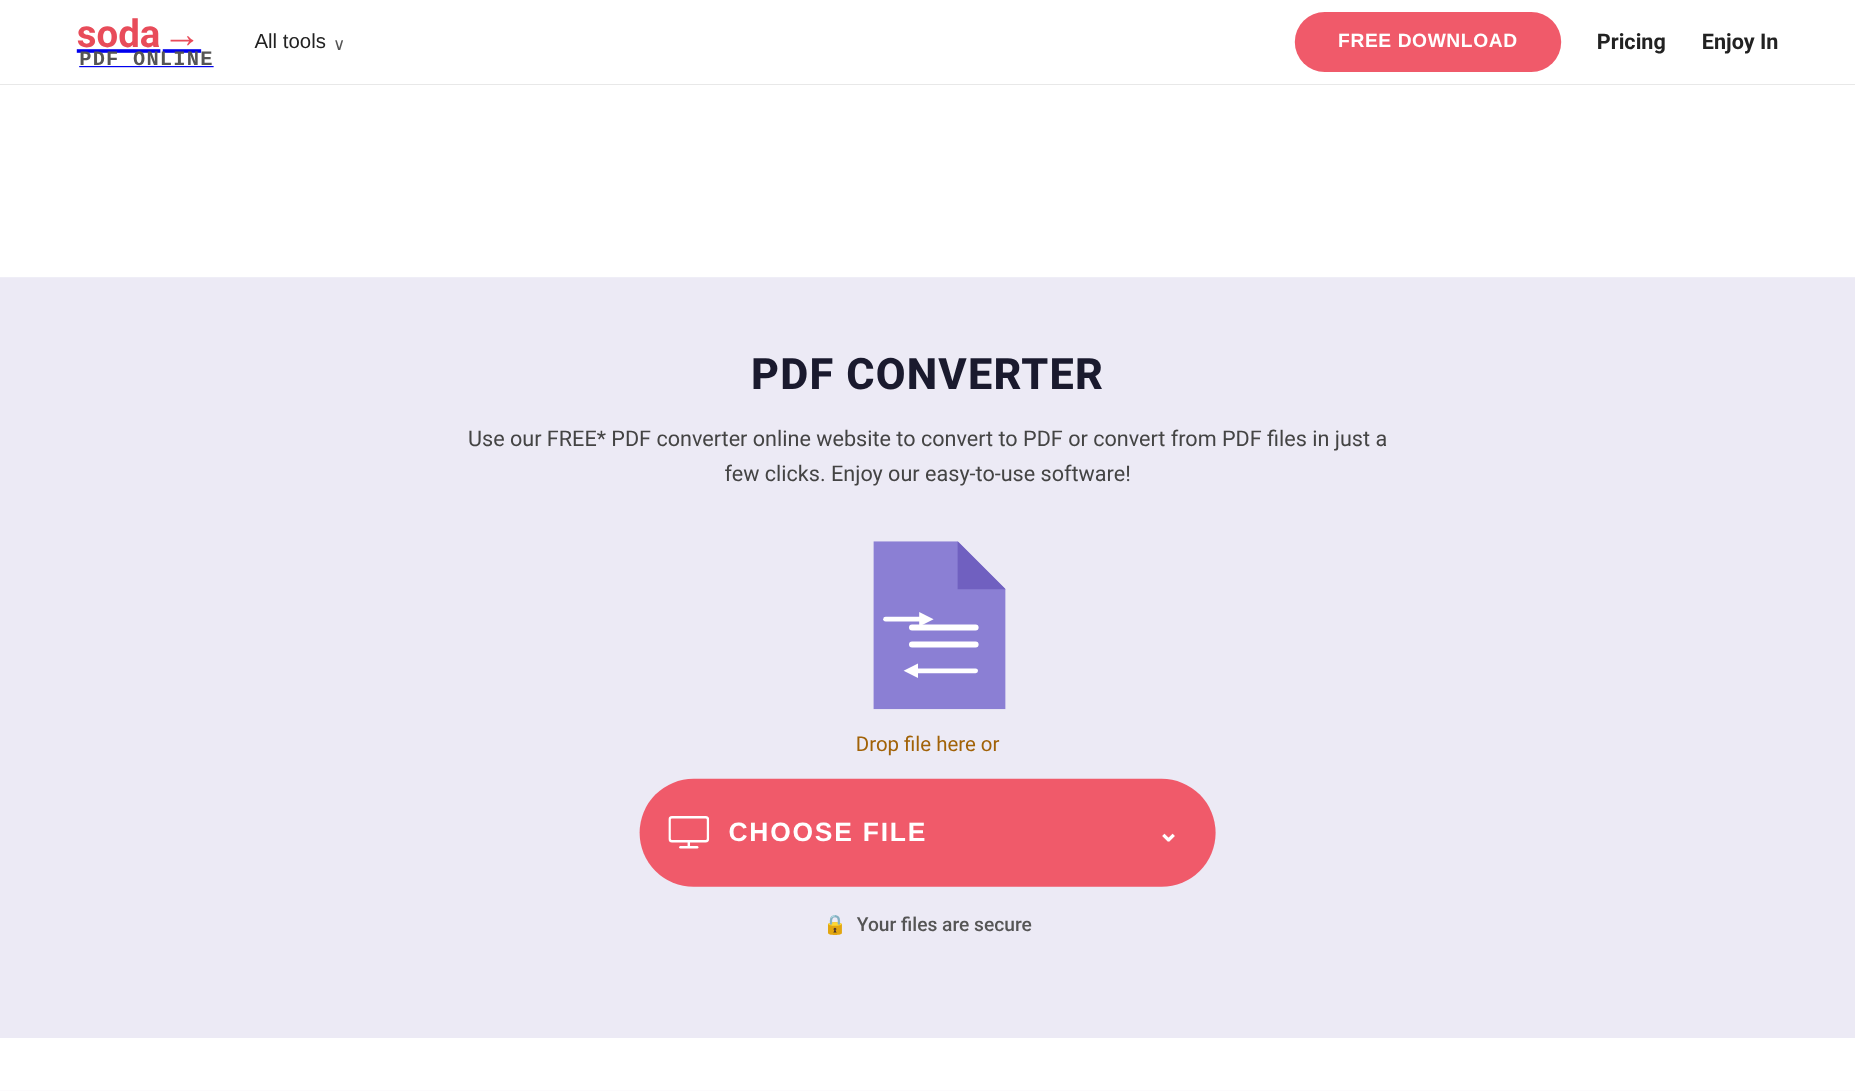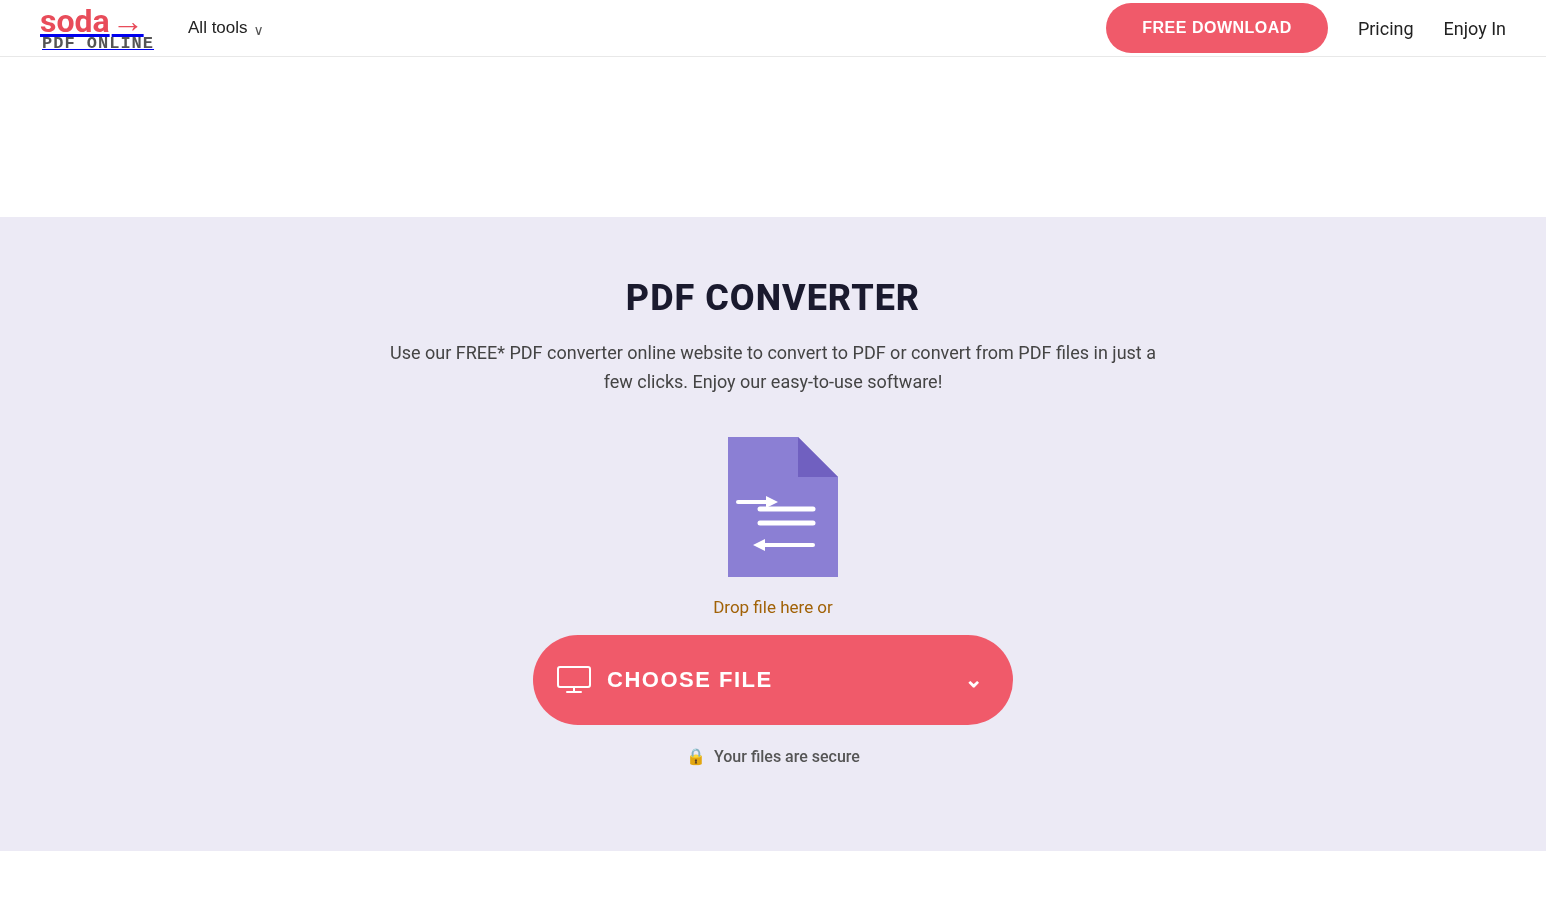--- a/index.html
+++ b/index.html
@@ -13,22 +13,22 @@
       background: #fff;
       width: 1546px;
       min-height: 909px;
     }
 
     
     .header {
       display: flex;
       align-items: center;
       justify-content: space-between;
-      padding: 0 40px;
-      height: 57px;
+      padding: 0 64px;
+      height: 71px;
       background: #fff;
       border-bottom: 1px solid #e8e8e8;
     }
 
     .header-left {
       display: flex;
       align-items: center;
       gap: 30px;
     }
 
@@ -89,21 +89,21 @@
       padding: 16px 36px;
       font-size: 16px;
       font-weight: 700;
       letter-spacing: 0.5px;
       cursor: pointer;
       text-transform: uppercase;
     }
 
     .nav-link {
       font-size: 18px;
-      font-weight: 400;
+      font-weight: 700;
       color: #222;
       cursor: pointer;
       background: none;
       border: none;
       text-decoration: none;
     }
 
     
     .hero-white {
       background: #fff;

